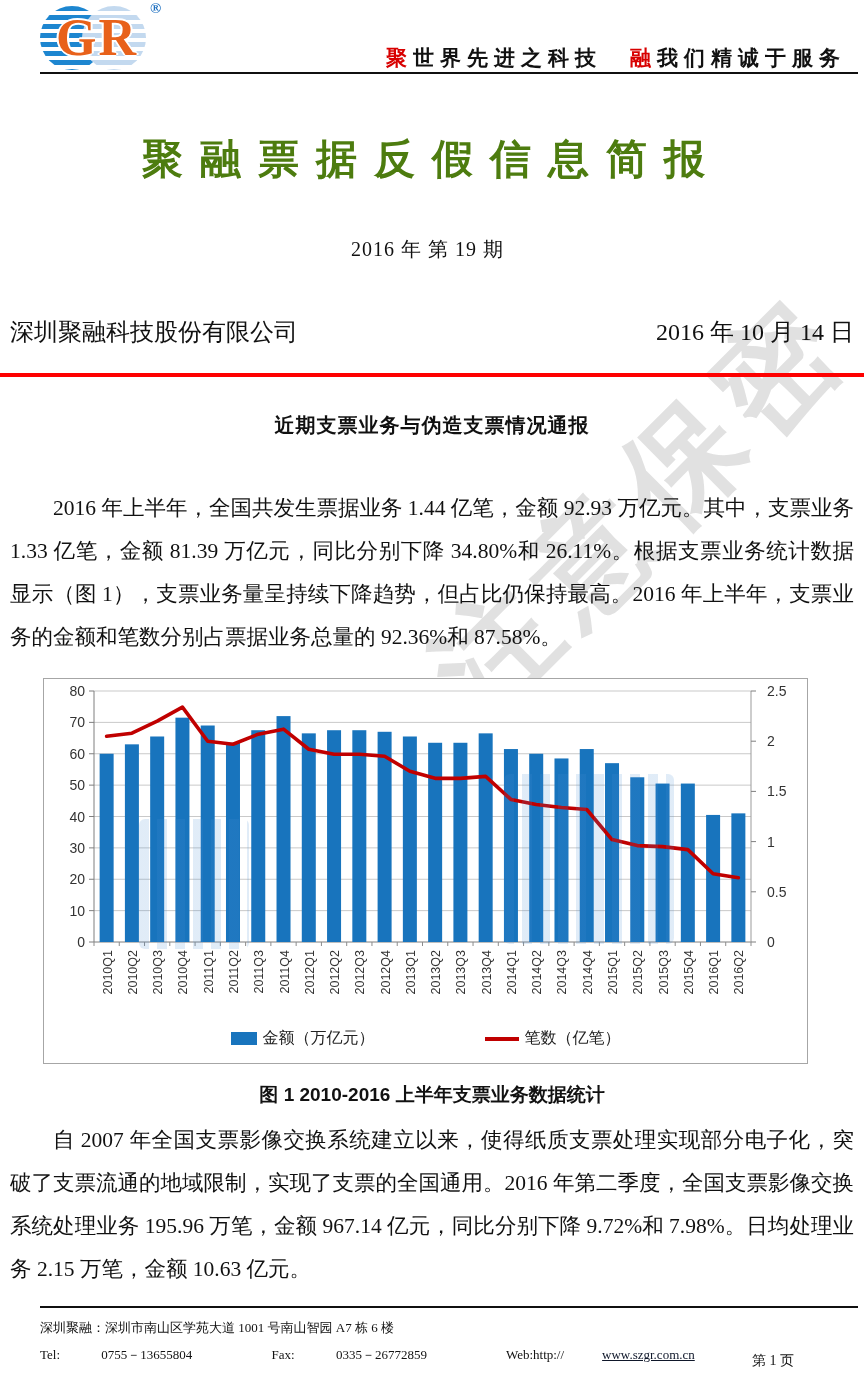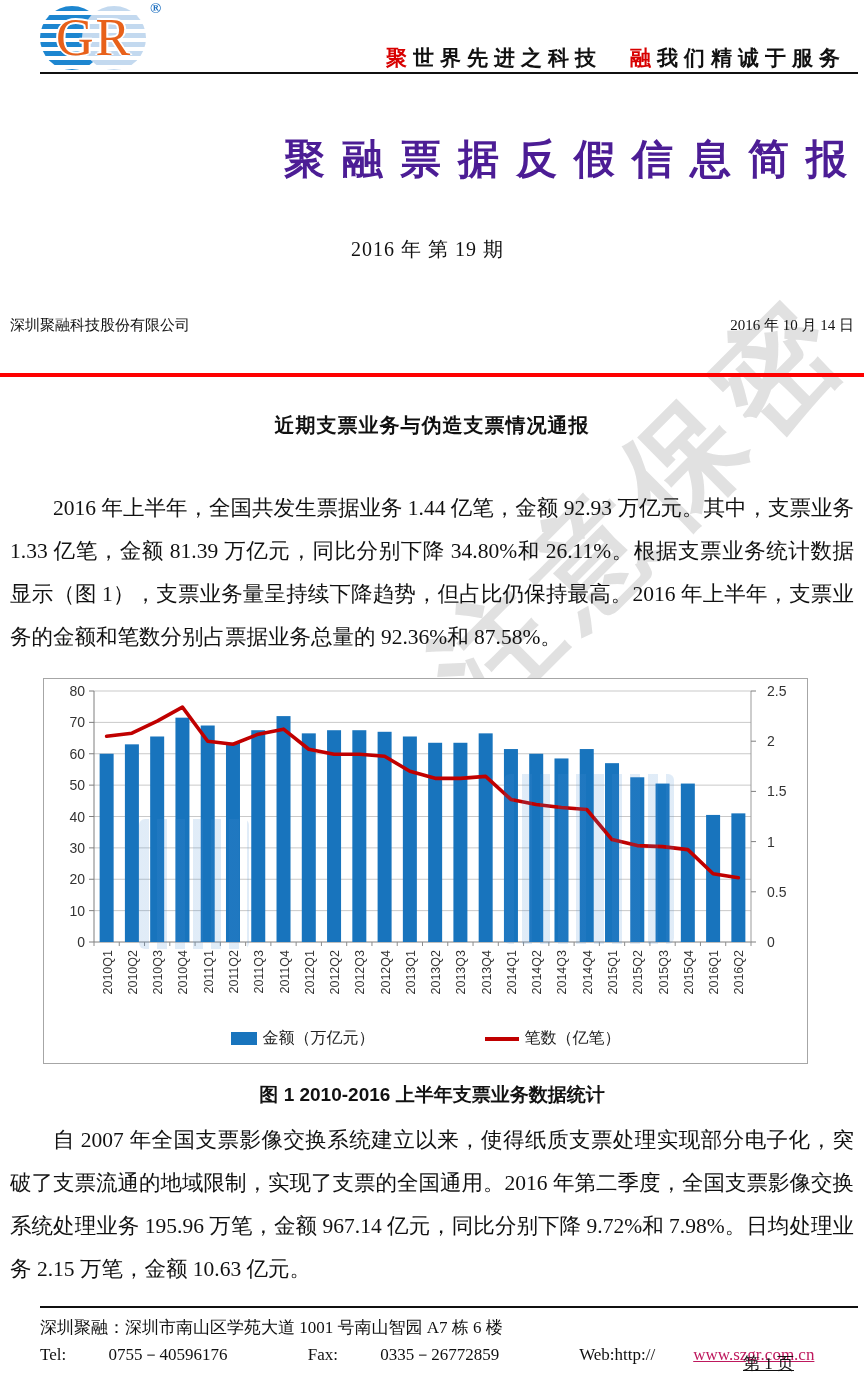--- a/index.html
+++ b/index.html
@@ -19,39 +19,39 @@
   .content{position:relative; z-index:1;}
   
   .logo{position:absolute; left:38px; top:2px; width:150px; height:72px;}
   .logo .circle{position:absolute; top:4px; width:64px; height:64px; border-radius:50%;}
   .logo .c1{left:2px;
     background:repeating-linear-gradient(#1d86d0 0 5px,#ffffff 5px 9px);}
   .logo .c2{left:44px;
     background:repeating-linear-gradient(#c3d9ef 0 5px,#ffffff 5px 9px);}
   .logo .gr{
     position:absolute; left:18px; top:8px; font-size:52px; line-height:56px;
-    font-weight:normal; color:#e8611a; letter-spacing:2px;
+    font-weight:bold; color:#e8611a; letter-spacing:2px;
     font-family:"Liberation Serif",serif;
     text-shadow:-2px 0 #fff,2px 0 #fff,0 -2px #fff,0 2px #fff;
   }
   .logo .reg{position:absolute; left:112px; top:-2px; font-size:15px; color:#1d6fc0; font-weight:bold;}
   .slogan{
     position:absolute; right:18px; top:44px; font-size:21px; font-weight:bold;
     letter-spacing:6px; white-space:nowrap;
   }
   .slogan .red{color:#d80000;}
   .header-rule{position:absolute; left:40px; right:6px; top:72px; height:2px; background:#101010;}
   
   .doc-title{
-    position:absolute; left:0; right:0; top:132px; text-align:right;
-    font-size:41px; font-weight:bold; color:#4c1d95; letter-spacing:17px;
+    position:absolute; left:0; right:0; top:132px; text-align:center;
+    font-size:41px; font-weight:bold; color:#4d7c0f; letter-spacing:17px;
     font-family:"Liberation Sans","DejaVu Sans",sans-serif;
   }
   .issue{position:absolute; left:0; right:9px; top:236px; text-align:center; font-size:20px; letter-spacing:1px;}
-  .meta-row{position:absolute; left:10px; right:10px; top:316px; font-size:15px;}
+  .meta-row{position:absolute; left:10px; right:10px; top:316px; font-size:24px;}
   .meta-row .company{float:left;}
   .meta-row .date{float:right;}
   .red-rule{position:absolute; left:0; right:0; top:373px; height:4px; background:#fe0000;}
   
   .article-heading{
     position:absolute; left:0; right:0; top:412px; text-align:center;
     font-size:20px; font-weight:bold; letter-spacing:1px;
     font-family:"Liberation Sans","DejaVu Sans",sans-serif;
   }
   .para{
@@ -78,24 +78,24 @@
   .chart-legend{
     position:absolute; left:0; right:0; bottom:14px; display:flex;
     justify-content:center; align-items:flex-start; gap:110px;
     font-family:"Liberation Sans","DejaVu Sans",sans-serif; font-size:16px; color:#222;
   }
   .chart-legend .item{display:flex; align-items:center; gap:6px;}
   .swatch-bar{width:26px; height:13px; background:#1874bd;}
   .swatch-line{width:34px; height:4px; background:#c00000;}
   
   .footer-rule{position:absolute; left:40px; right:6px; top:1306px; height:2px; background:#101010;}
-  .footer{position:absolute; left:40px; right:10px; top:1314px; font-size:17px; line-height:27px;}
+  .footer{position:absolute; left:40px; right:10px; top:1314px; font-size:13px; line-height:27px;}
   .footer .row2 span{margin-right:38px;}
-  .footer a{color:#be185d; text-decoration:underline;}
-  .page-num{position:absolute; right:70px; top:1352px; font-size:17px;text-decoration:underline;}
+  .footer a{color:#0f172a; text-decoration:underline;}
+  .page-num{position:absolute; right:70px; top:1352px; font-size:14px;}
 </style>
 </head>
 <body>
 
 <div class="page">
 
   <div class="watermark">注意保密</div>
 
   <div class="content">
 
@@ -261,20 +261,20 @@
 
     <div class="fig-caption">图 1 2010-2016 上半年支票业务数据统计</div>
     <div class="para para2">自 2007 年全国支票影像交换系统建立以来，使得纸质支票处理实现部分电子化，突破了支票流通的地域限制，实现了支票的全国通用。2016 年第二季度，全国支票影像交换系统处理业务 195.96 万笔，金额 967.14 亿元，同比分别下降 9.72%和 7.98%。日均处理业务 2.15 万笔，金额 10.63 亿元。</div>
 
     <div class="footer-rule"></div>
     <div class="footer">
       <div class="row1">
         <span>深圳聚融：</span><span>深圳市南山区学苑大道 1001 号南山智园 A7 栋 6 楼</span>
       </div>
       <div class="row2">
-        <span><span>Tel:  </span><span>0755－40596176</span></span>
+        <span><span>Tel:  </span><span>0755－13655804</span></span>
         <span><span>Fax:  </span><span>0335－26772859</span></span>
         <span><span>Web:http://</span><a href="#">www.szgr.com.cn</a></span>
       </div>
     </div>
     <div class="page-num">第 1 页</div>
   </div>
 </div>
 
 </body></html>

